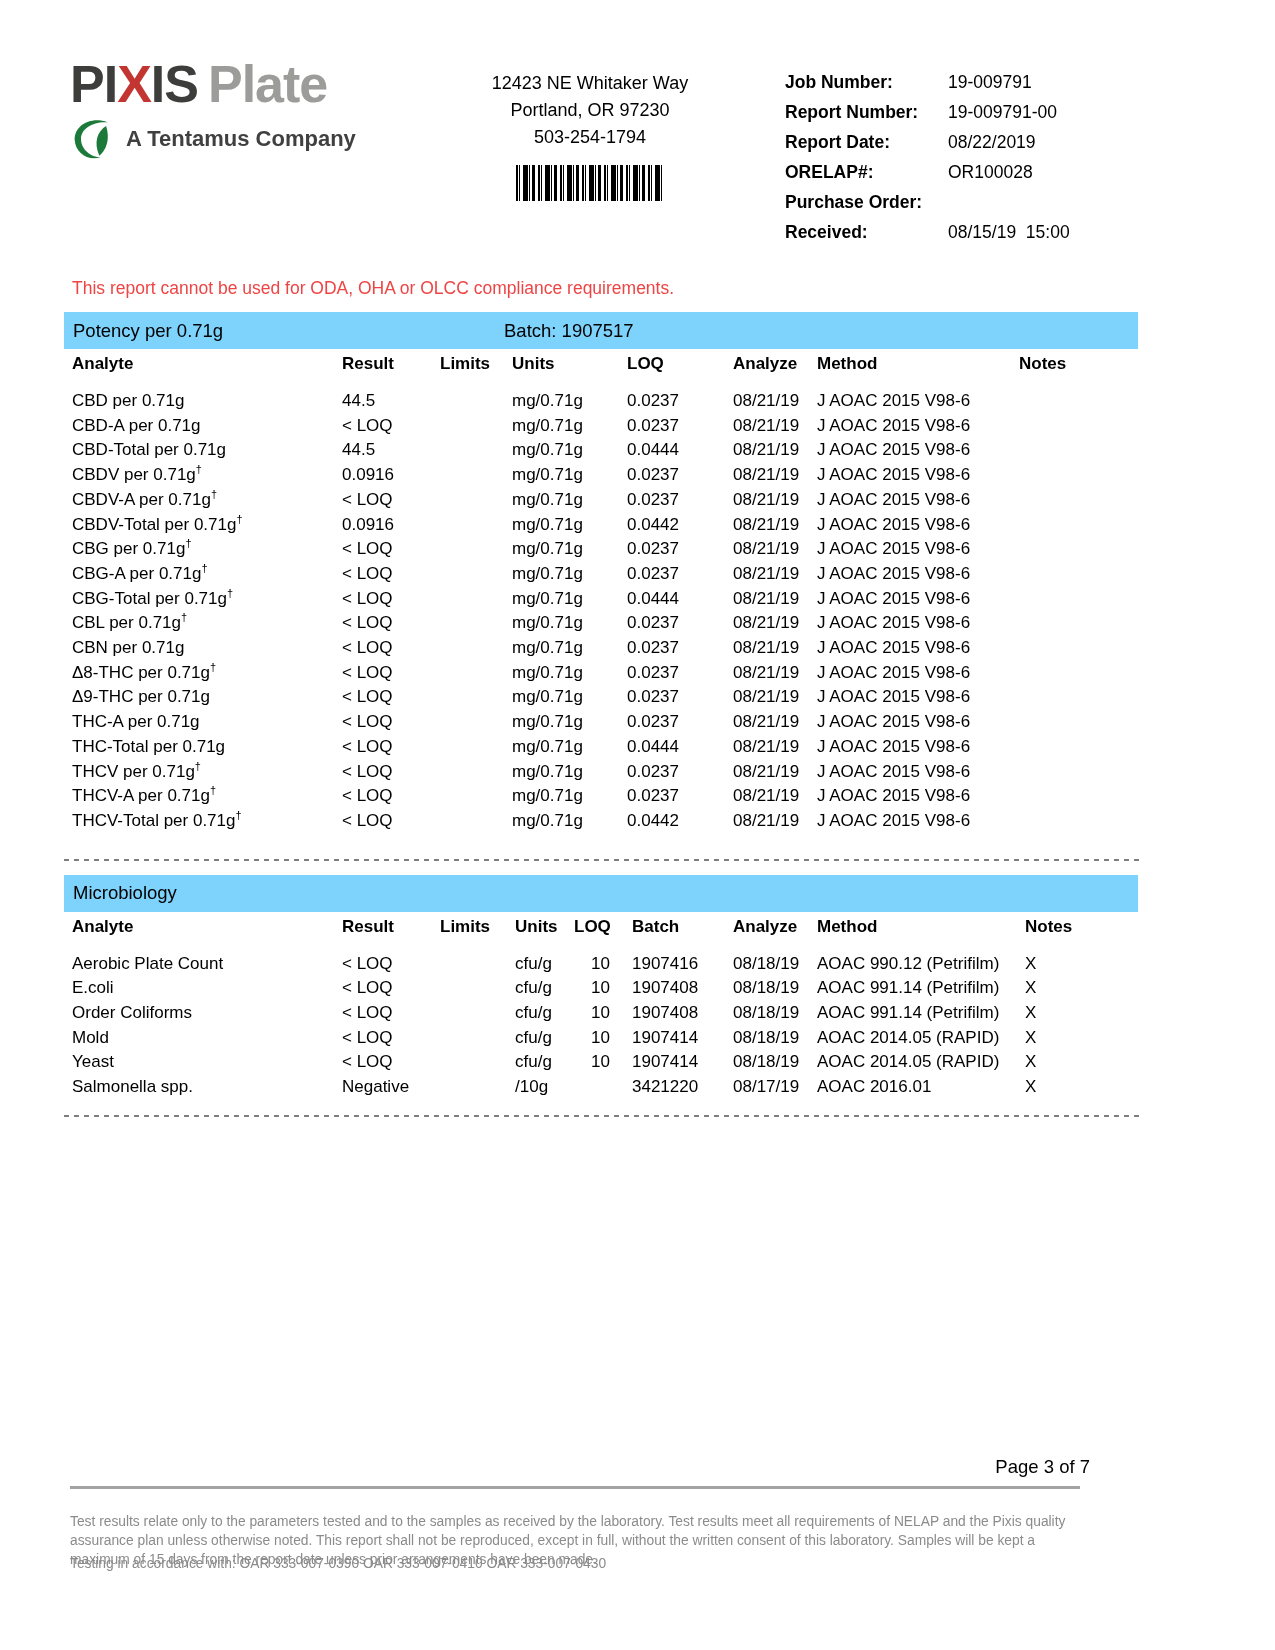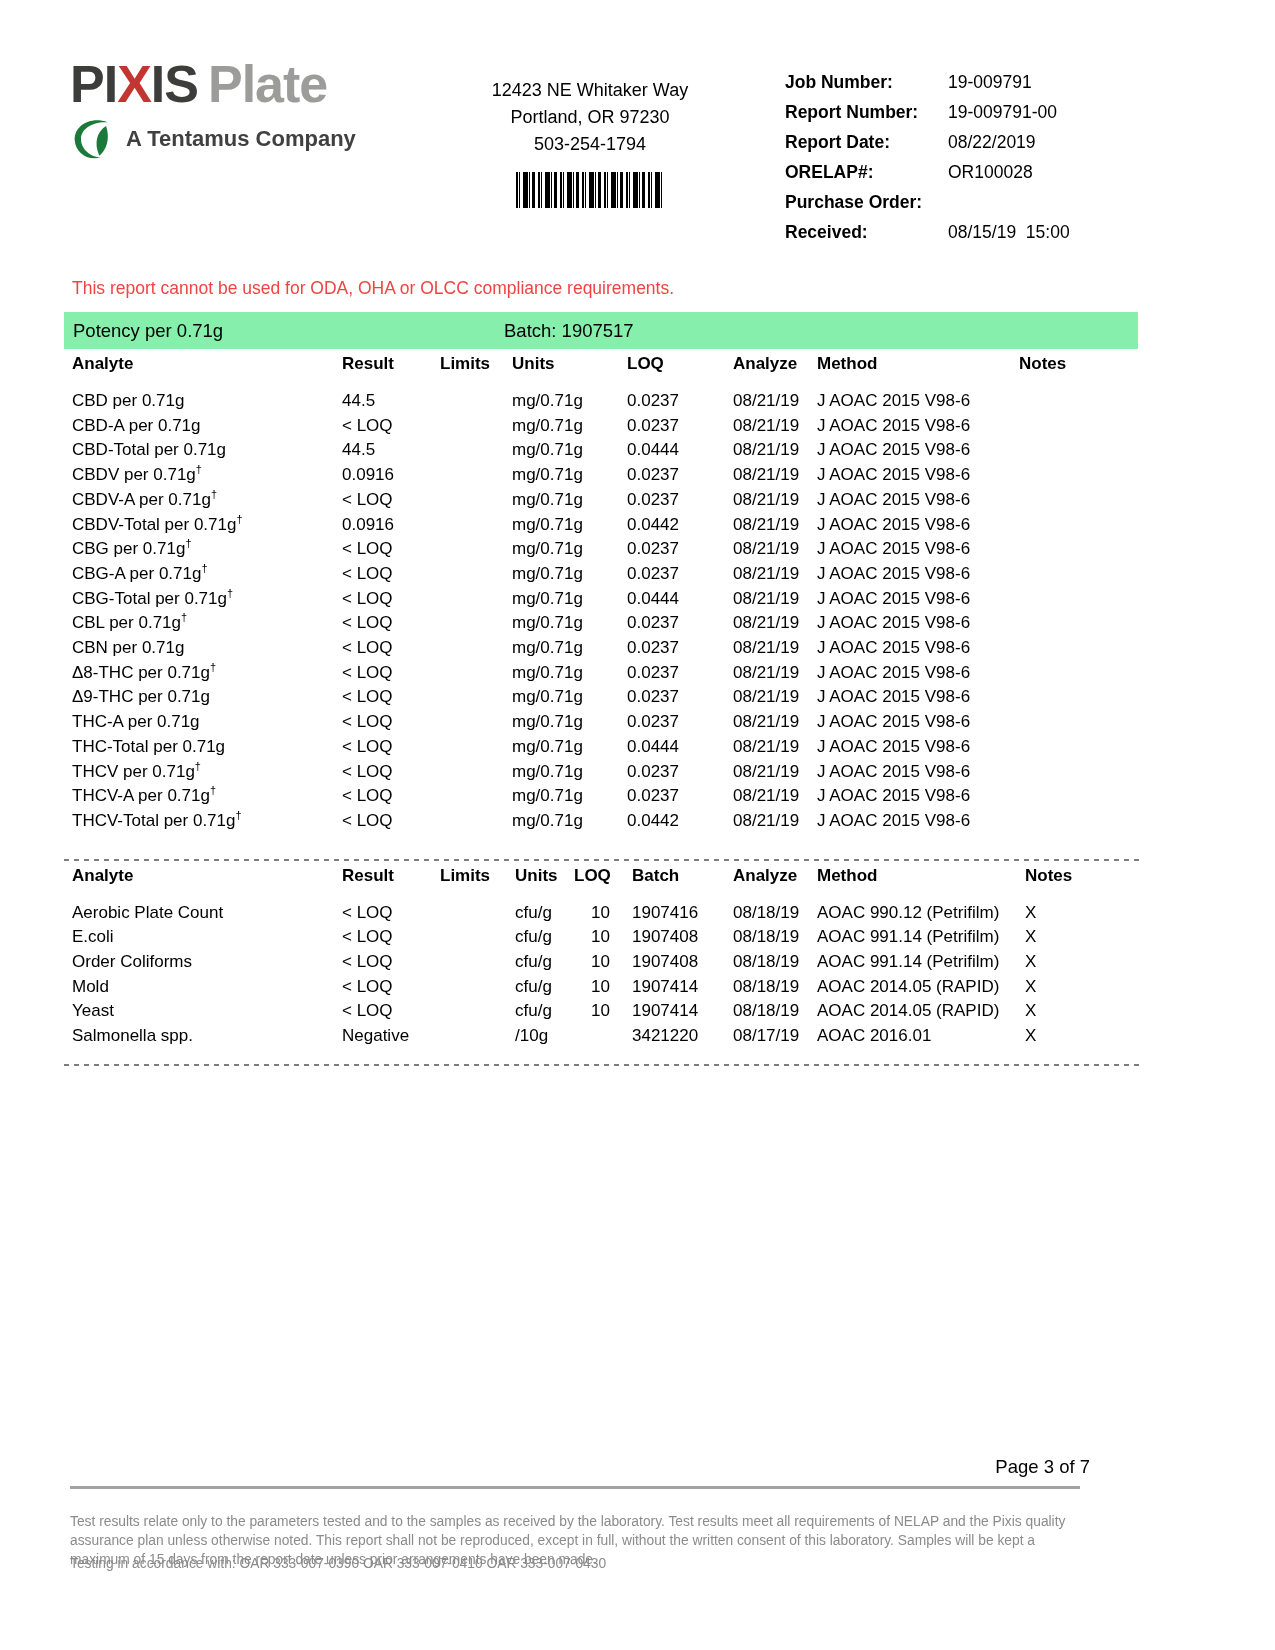--- a/index.html
+++ b/index.html
@@ -13,21 +13,21 @@
   .header { position:relative; height:250px; }
   .logo-block { position:absolute; left:70px; top:58px; }
   .logo-text { font-size:52px; font-weight:bold; letter-spacing:-1px; line-height:1; }
   .lt-dark { color:#3d3d3c; }
   .lt-red  { color:#c23531; }
   .lt-gray { color:#9c9c9b; font-weight:bold; margin-left:10px; }
   .logo-tagline { display:flex; align-items:center; margin-top:6px; }
   .leaf { width:46px; height:46px; display:inline-block; margin-right:10px; }
   .tagline-text { font-size:22px; font-weight:bold; color:#404040; }
 
-  .address-block { position:absolute; left:430px; top:70px; width:320px; text-align:center;margin-top:7px; }
+  .address-block { position:absolute; left:430px; top:70px; width:320px; text-align:center; }
   .address-block .addr-line { font-size:18px; line-height:27px; color:#000; }
   .barcode {
     width:148px; height:36px; margin:14px auto 0 auto;
     background:repeating-linear-gradient(90deg,
       #000 0 2px, #fff 2px 3px,
       #000 3px 4px, #fff 4px 7px,
       #000 7px 12px, #fff 12px 13px,
       #000 13px 14px, #fff 14px 16px,
       #000 16px 19px, #fff 19px 22px);
   }
@@ -36,21 +36,21 @@
   .info-row { display:flex; margin-bottom:9px; }
   .info-label { font-size:17.5px; font-weight:bold; width:163px; flex:none; line-height:21px; }
   .info-value { font-size:17.5px; line-height:21px; white-space:pre; }
 
   
   .notice { margin:28px 0 0 72px; color:#ef4444; font-size:17.5px; }
 
   
   .band {
     position:relative; height:37px; width:1074px; margin-left:64px;
-    background:#86efac; display:flex; align-items:center;
+    background:#7dd3fc; display:flex; align-items:center;
     font-size:18.5px; padding-left:9px;
   }
   .band .batch { position:absolute; left:440px; }
   .band-potency { margin-top:13px; }
   .band-micro { margin-top:14px; }
 
   
   table.results { border-collapse:collapse; table-layout:fixed; width:1066px; margin-left:72px; margin-top:5px; }
   table.results th { text-align:left; font-weight:bold; font-size:17px; padding:0 0 15px 0; white-space:nowrap; }
   table.results td { font-size:17px; height:24.7px; line-height:24.7px; padding:0; white-space:nowrap; }
@@ -342,20 +342,23 @@
           <td>0.0442</td>
           <td>08/21/19</td>
           <td>J AOAC 2015 V98-6</td>
           <td></td>
         </tr>
       </tbody>
   </table>
 
   <div class="dashed dashed-1"></div>
 
+  <div class="band band-micro">
+    <span>Microbiology</span>
+  </div>
 
   <table class="results micro">
     <thead>
         <tr id="micro-head">
           <th>Analyte</th>
           <th>Result</th>
           <th>Limits</th>
           <th>Units</th>
           <th>LOQ</th>
           <th>Batch</th>

